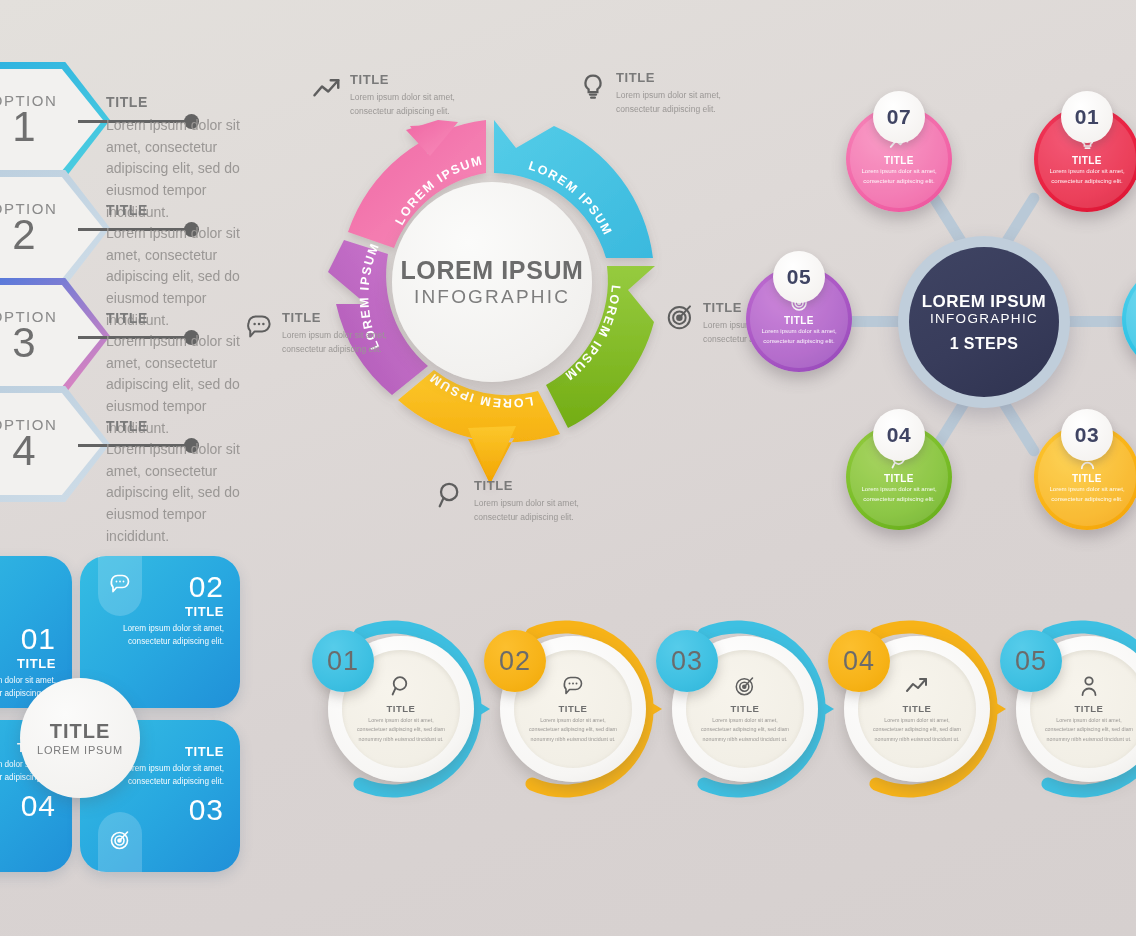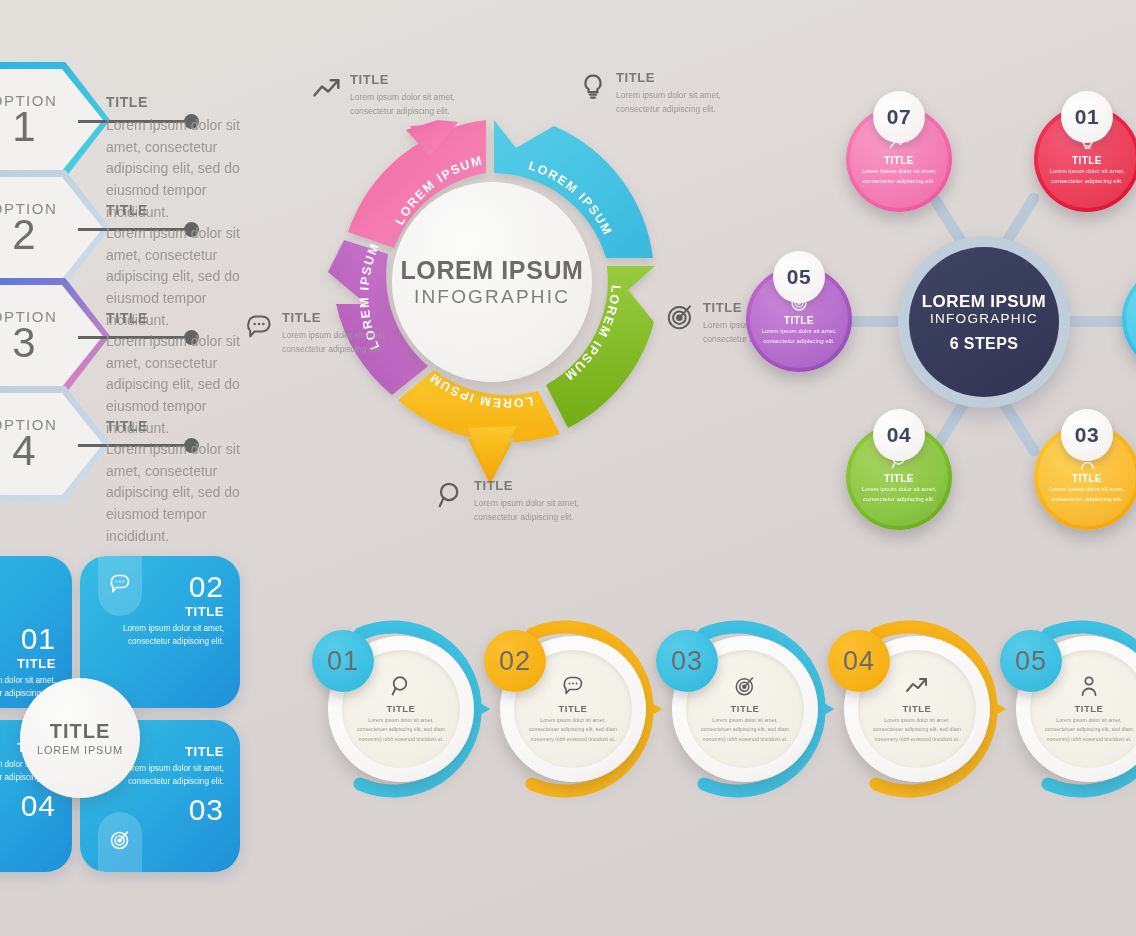--- a/index.html
+++ b/index.html
@@ -371,21 +371,21 @@
     <div class="spoke" style="left:204px; top:194px; width:92px; transform:rotate(-58deg);"></div>
     <div class="spoke" style="left:268px; top:244px; width:74px;"></div>
     <div class="spoke" style="left:204px; top:300px; width:92px; transform:rotate(58deg);"></div>
     <div class="spoke" style="left:196px; top:300px; width:92px; transform:rotate(122deg);"></div>
     <div class="spoke" style="left:58px; top:244px; width:74px;"></div>
 
     <div class="six-hub">
       <div class="six-hub-in">
         <div class="s1">LOREM IPSUM</div>
         <div class="s2">INFOGRAPHIC</div>
-        <div class="s3">6 STEPS</div>
+        <div class="s3">1 STEPS</div>
       </div>
     </div>
 
     <div class="node" style="left:62px; top:34px;">
       <div class="disc" style="background:radial-gradient(circle at 36% 28%,#f88cbd 0%,#f266a8 62%,#e84a96 100%)"></div>
       <div class="badge">07</div>
       <div class="ncontent">
         <span class="nicon">
           <svg viewBox="0 0 24 24" width="21" height="21" fill="none" stroke="#fff" stroke-width="2.2" stroke-linecap="round" stroke-linejoin="round">
               <polyline points="2,17 8,10 13,14 21,5"></polyline>

